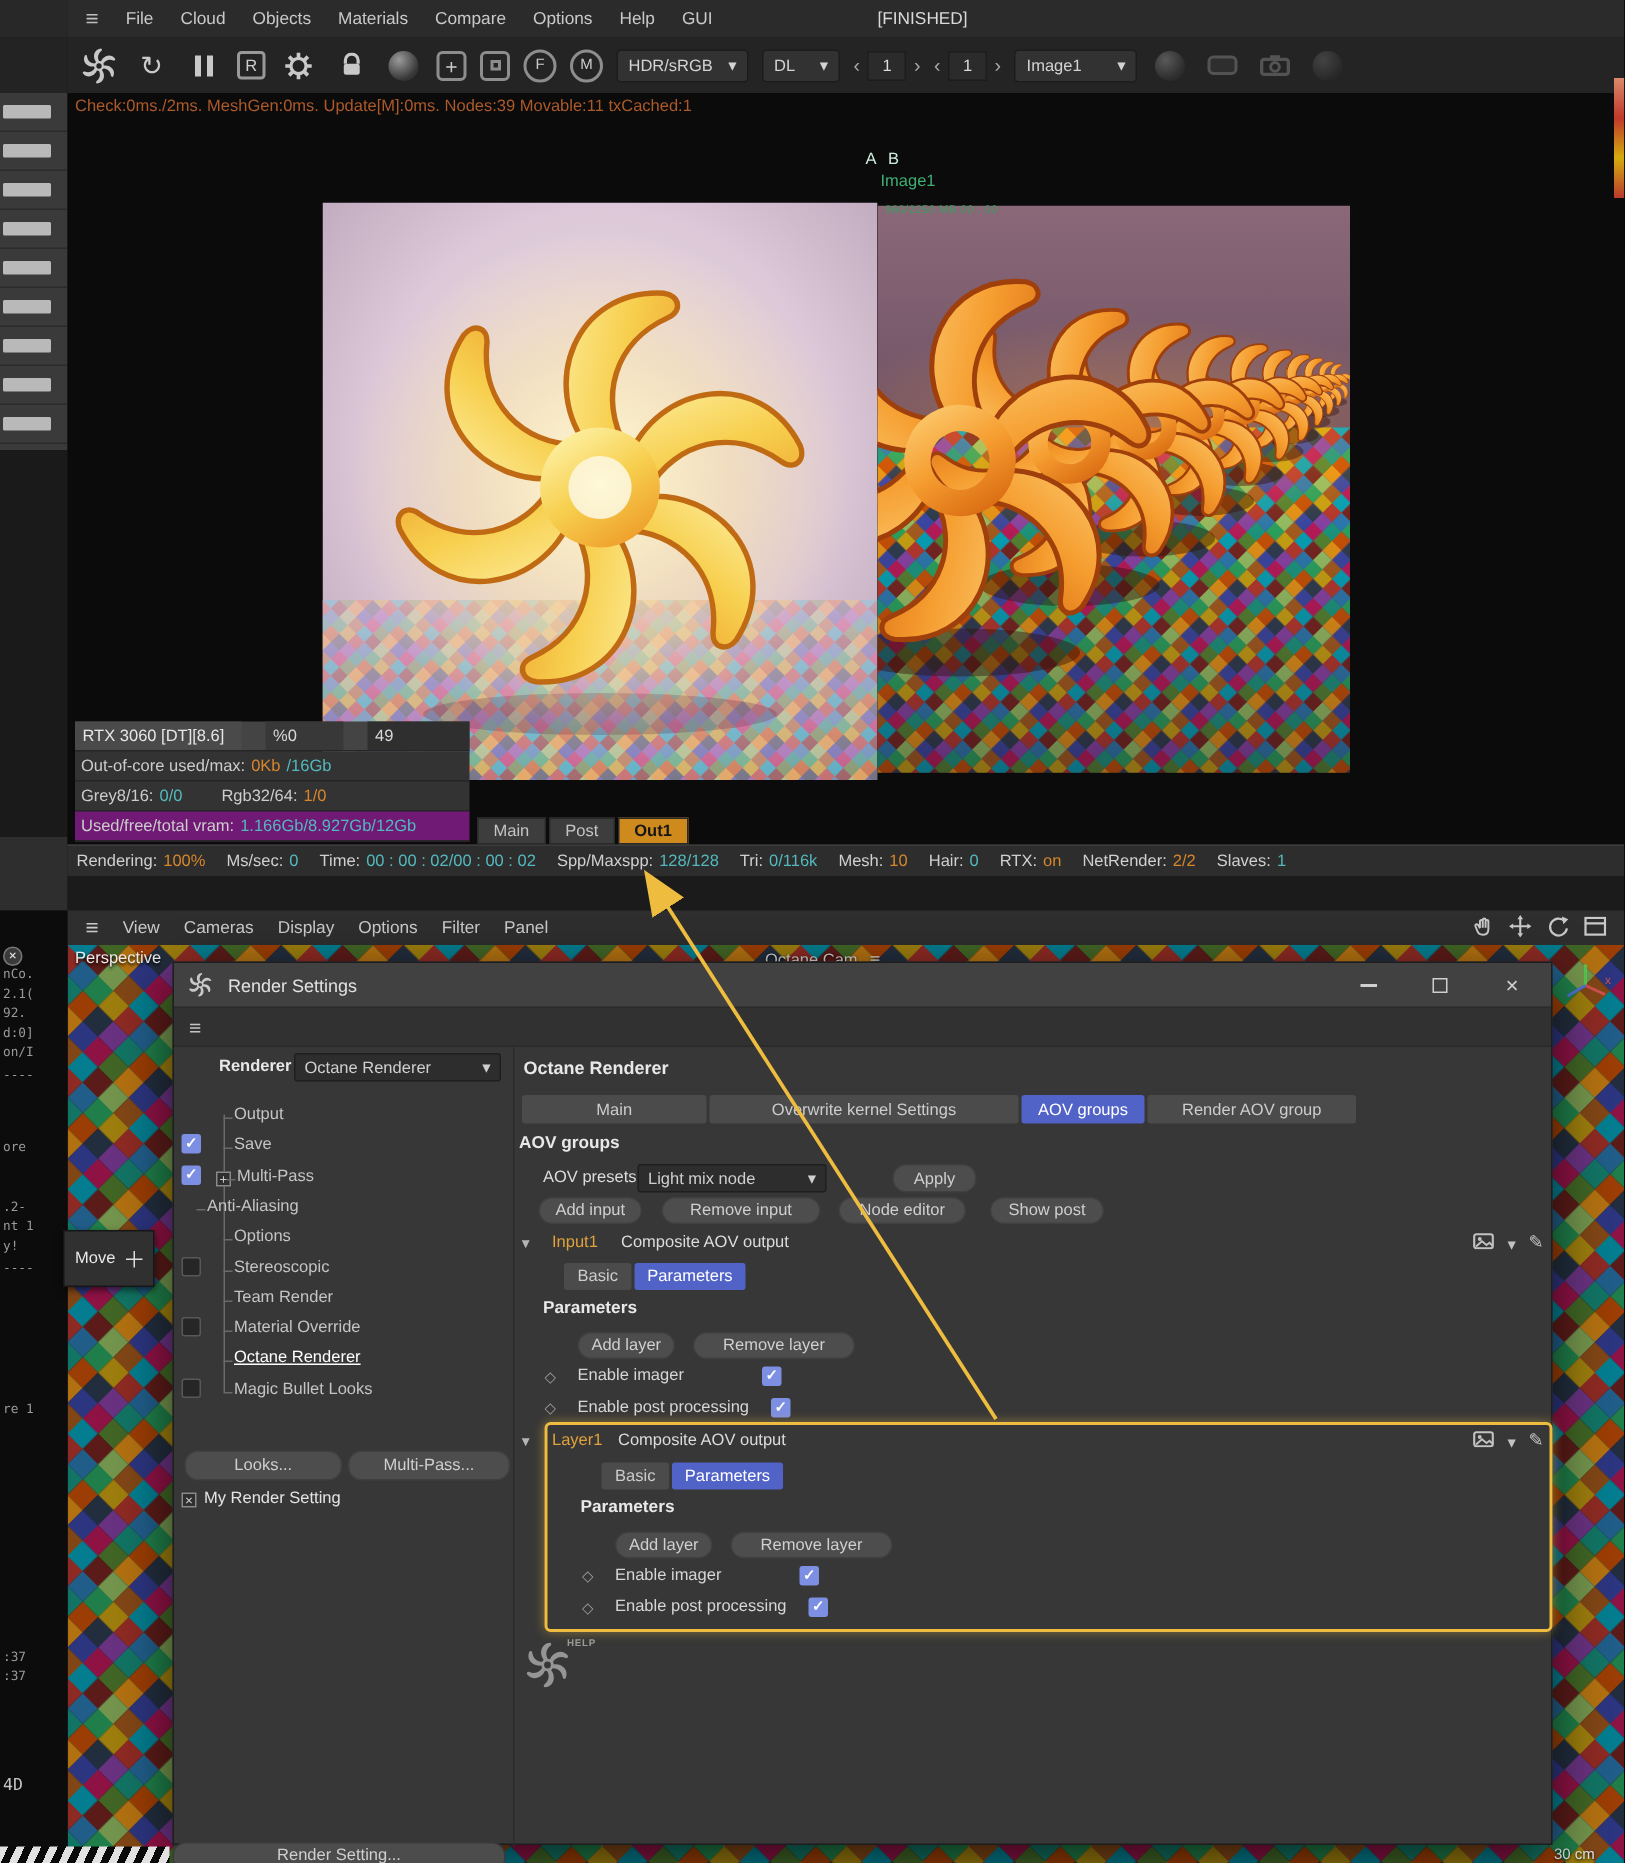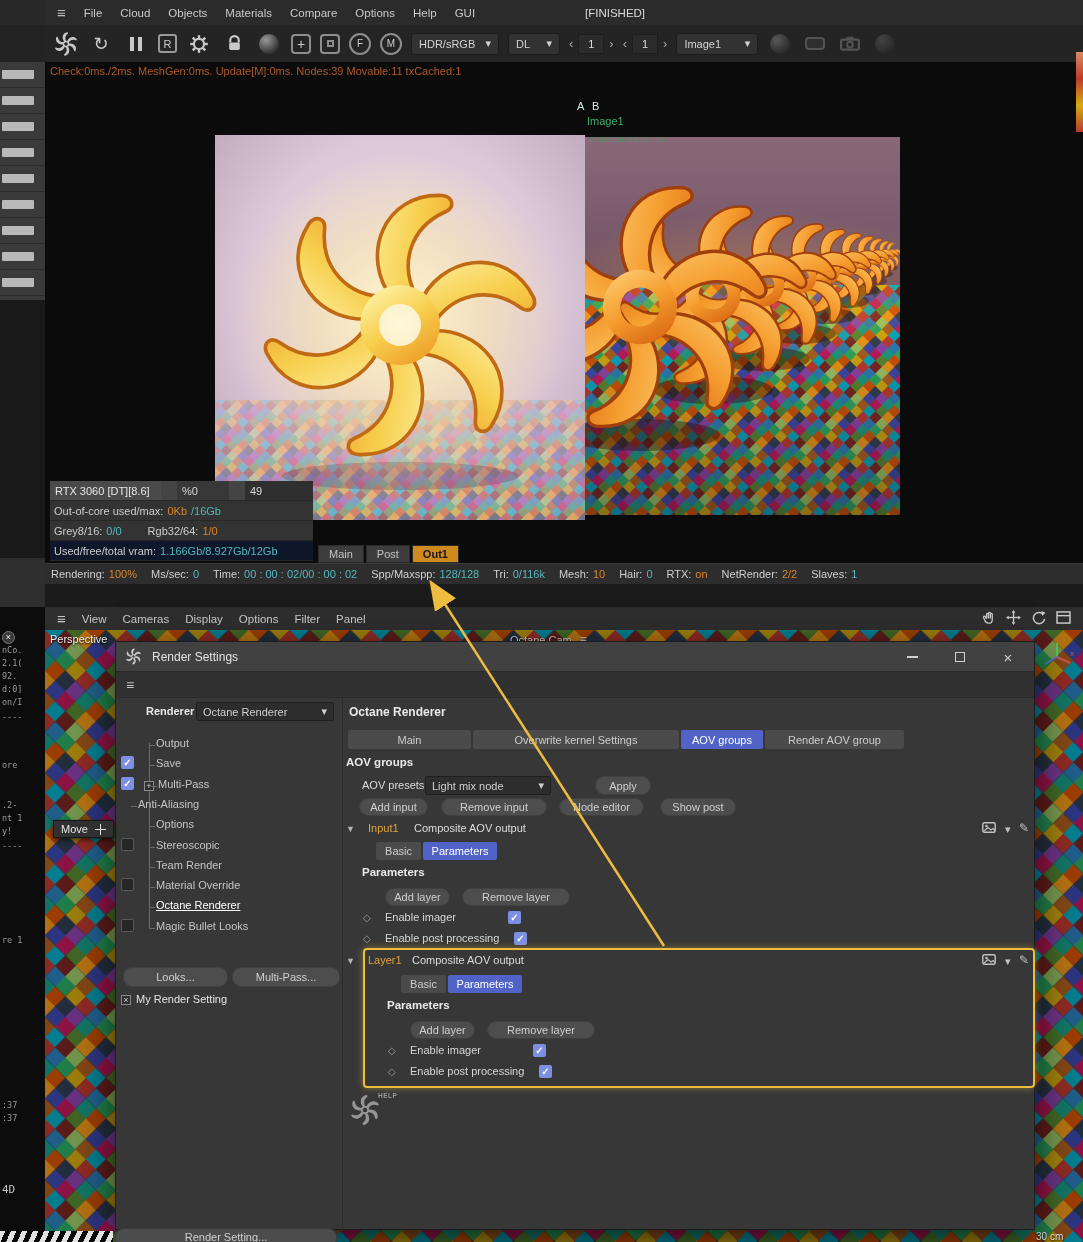--- a/index.html
+++ b/index.html
@@ -46,21 +46,21 @@
   .lrow i{position:absolute;left:2px;top:8px;width:32px;height:9px;background:#b9b9b9;border-radius:1px;display:block}
   .cfrag{position:absolute;left:2px;color:#9a9a9a;font-family:"DejaVu Sans Mono",monospace;font-size:8.5px;white-space:nowrap}
 
   
   .c4dbar{position:absolute;left:45px;top:607px;width:1038px;height:23px;background:#2e2e2e;display:flex;align-items:center;gap:16px;padding:0 12px;color:#c9c9c9;font-size:11.5px}
   .c4dbar .ricons{margin-left:auto;display:flex;gap:10px;align-items:center}
   .c4dvp{position:absolute;left:45px;top:630px;width:1038px;height:612px;overflow:hidden}
   .vplab{position:absolute;left:5px;top:3px;color:#ececec;text-shadow:0 1px 2px #000;font-size:11px}
   .camlab{position:absolute;left:465px;top:3px;color:#cfcfcf;text-shadow:0 1px 2px #000;font-size:11px;display:flex;gap:8px;align-items:center}
   .scalelab{position:absolute;left:991px;top:601px;color:#e8e8e8;text-shadow:0 1px 2px #000;font-size:10px}
-  .movetip{position:absolute;left:53px;top:820px;background:#303030;border:1px solid #161616;box-shadow:0 2px 5px rgba(0,0,0,.6);color:#e8e8e8;font-size:11px;padding:2px 7px;display:flex;gap:7px;align-items:center;z-index:6}
+  .movetip{position:absolute;left:42px;top:820px;background:#303030;border:1px solid #161616;box-shadow:0 2px 5px rgba(0,0,0,.6);color:#e8e8e8;font-size:11px;padding:12px 7px;display:flex;gap:7px;align-items:center;z-index:6}
   .movetip .mcross{position:relative;width:11px;height:11px}
   .movetip .mcross::before{content:"";position:absolute;left:5px;top:0;width:1.5px;height:11px;background:#ddd}
   .movetip .mcross::after{content:"";position:absolute;top:5px;left:0;height:1.5px;width:11px;background:#ddd}
 
   
   .dialog{position:absolute;left:115px;top:641px;width:920px;height:589px;background:#373737;border:1px solid #1d1d1d;box-shadow:0 10px 34px rgba(0,0,0,.65);z-index:5}
   .dtitle{position:absolute;left:0;top:0;width:100%;height:30px;background:#414141;border-bottom:1px solid #2a2a2a;display:flex;align-items:center}
   .dtitle .ttxt{margin-left:10px;color:#e2e2e2;font-size:12px}
   .dwbtn{position:absolute;top:4px;width:30px;height:22px;display:flex;align-items:center;justify-content:center}
   .wmin i{display:block;width:11px;height:1.5px;background:#cfcfcf}
@@ -393,21 +393,21 @@
         <span>Out-of-core used/max:</span>
         <span class="v-o">0Kb</span>
           <span class="v-c">/16Gb</span>
       </div>
       <div class="gpu-row">
         <span>Grey8/16:</span>
         <span class="v-c">0/0</span>
         <span style="margin-left:22px">Rgb32/64:</span>
         <span class="v-o">1/0</span>
       </div>
-      <div class="gpu-row" style="background:#0f172a">
+      <div class="gpu-row" style="background:#701a75">
         <span>Used/free/total vram:</span>
         <span class="v-c">1.166Gb/8.927Gb/12Gb</span>
       </div>
     </div>
 
     <div class="otabs">
       <span class="otab">Main</span>
       <span class="otab">Post</span>
       <span class="otab active">Out1</span>
     </div>

